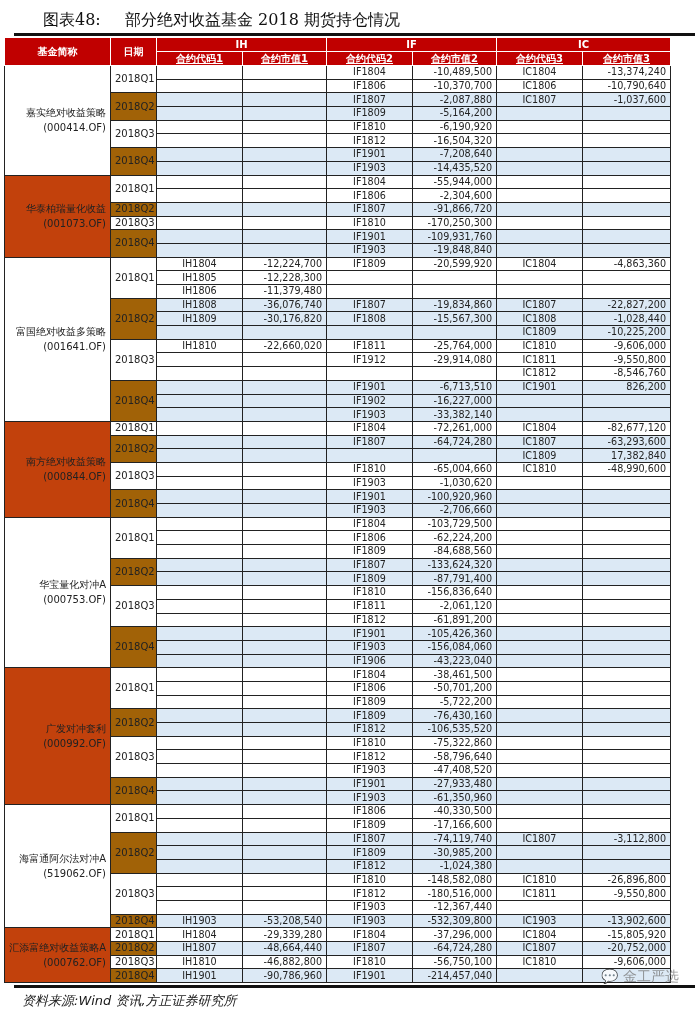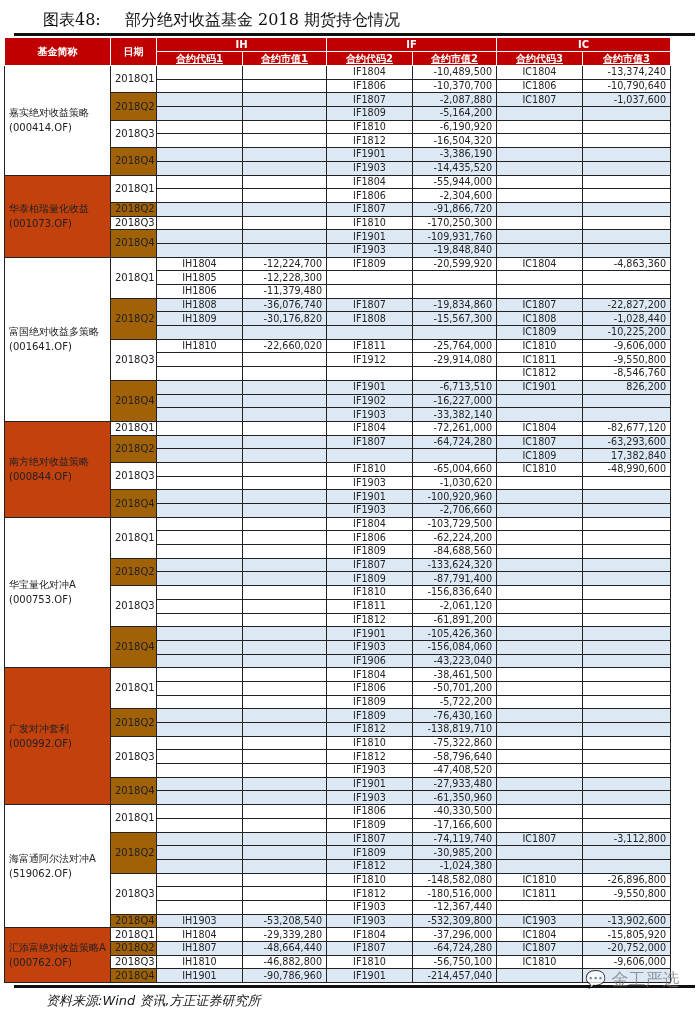--- a/index.html
+++ b/index.html
@@ -8,27 +8,27 @@
   .title .num{display:inline-block;width:82px;margin-left:23px;}
   .topbar{position:absolute;left:14px;top:33px;width:681px;height:3px;background:#111;}
   .botbar{position:absolute;left:14px;top:985px;width:681px;height:3px;background:#111;}
   table{position:absolute;left:4px;top:37px;width:666px;border-collapse:collapse;table-layout:fixed;font-size:9.6px;}
   th{background:#c00000;color:#fff;font-weight:bold;border:1px solid #fff;padding:0;height:13px;line-height:12px;text-align:center;font-size:10px;}
   th.u{text-decoration:underline;}
   td{border-left:1px solid #222;border-right:1px solid #222;border-top:1px solid #222;padding:0 4px;height:12.7px;line-height:12px;white-space:nowrap;overflow:hidden;}
   td.code{text-align:center;}
   td.val{text-align:right;}
   td.date{text-align:center;border:1px solid #222;font-size:10px;}
-  td.fund{text-align:left;border:1px solid #222;white-space:normal;line-height:15px;font-size:10px;}
+  td.fund{text-align:right;border:1px solid #222;white-space:normal;line-height:15px;font-size:10px;}
   td.fund.grey{background:#c2410c;}
   tr.blue td.cell{background:#dce9f5;}
   td.date.blue{background:#a16207;}
   tr.last td{border-bottom:1px solid #222;}
-  .source{position:absolute;left:22px;top:992px;font-size:13px;font-style:italic;color:#1a1a1a;margin-left:24px;}
-  .wm{position:absolute;left:585px;top:968px;font-size:17px;color:#777;opacity:.75;}
+  .source{position:absolute;left:22px;top:992px;font-size:13px;font-style:italic;color:#1a1a1a;}
+  .wm{position:absolute;left:601px;top:968px;font-size:14px;color:#777;opacity:.75;}
 </style>
 </head>
 <body>
 
 <div class="title">
   <span class="num">图表48:</span><span>部分绝对收益基金 2018 期货持仓情况</span>
 </div>
 <div class="topbar"></div>
 
 <table>
@@ -113,21 +113,21 @@
         <td class="cell code">IF1812</td>
         <td class="cell val">-16,504,320</td>
         <td class="cell code"></td>
         <td class="cell val"></td>
       </tr>
       <tr class="blue">
         <td rowspan="2" class="date blue">2018Q4</td>
         <td class="cell code"></td>
         <td class="cell val"></td>
         <td class="cell code">IF1901</td>
-        <td class="cell val">-3,386,190</td>
+        <td class="cell val">-7,208,640</td>
         <td class="cell code"></td>
         <td class="cell val"></td>
       </tr>
       <tr class="blue">
         <td class="cell code"></td>
         <td class="cell val"></td>
         <td class="cell code">IF1903</td>
         <td class="cell val">-14,435,520</td>
         <td class="cell code"></td>
         <td class="cell val"></td>
@@ -487,21 +487,21 @@
         <td class="cell val"></td>
         <td class="cell code">IF1809</td>
         <td class="cell val">-76,430,160</td>
         <td class="cell code"></td>
         <td class="cell val"></td>
       </tr>
       <tr class="blue">
         <td class="cell code"></td>
         <td class="cell val"></td>
         <td class="cell code">IF1812</td>
-        <td class="cell val">-138,819,710</td>
+        <td class="cell val">-106,535,520</td>
         <td class="cell code"></td>
         <td class="cell val"></td>
       </tr>
       <tr>
         <td rowspan="3" class="date">2018Q3</td>
         <td class="cell code"></td>
         <td class="cell val"></td>
         <td class="cell code">IF1810</td>
         <td class="cell val">-75,322,860</td>
         <td class="cell code"></td>

